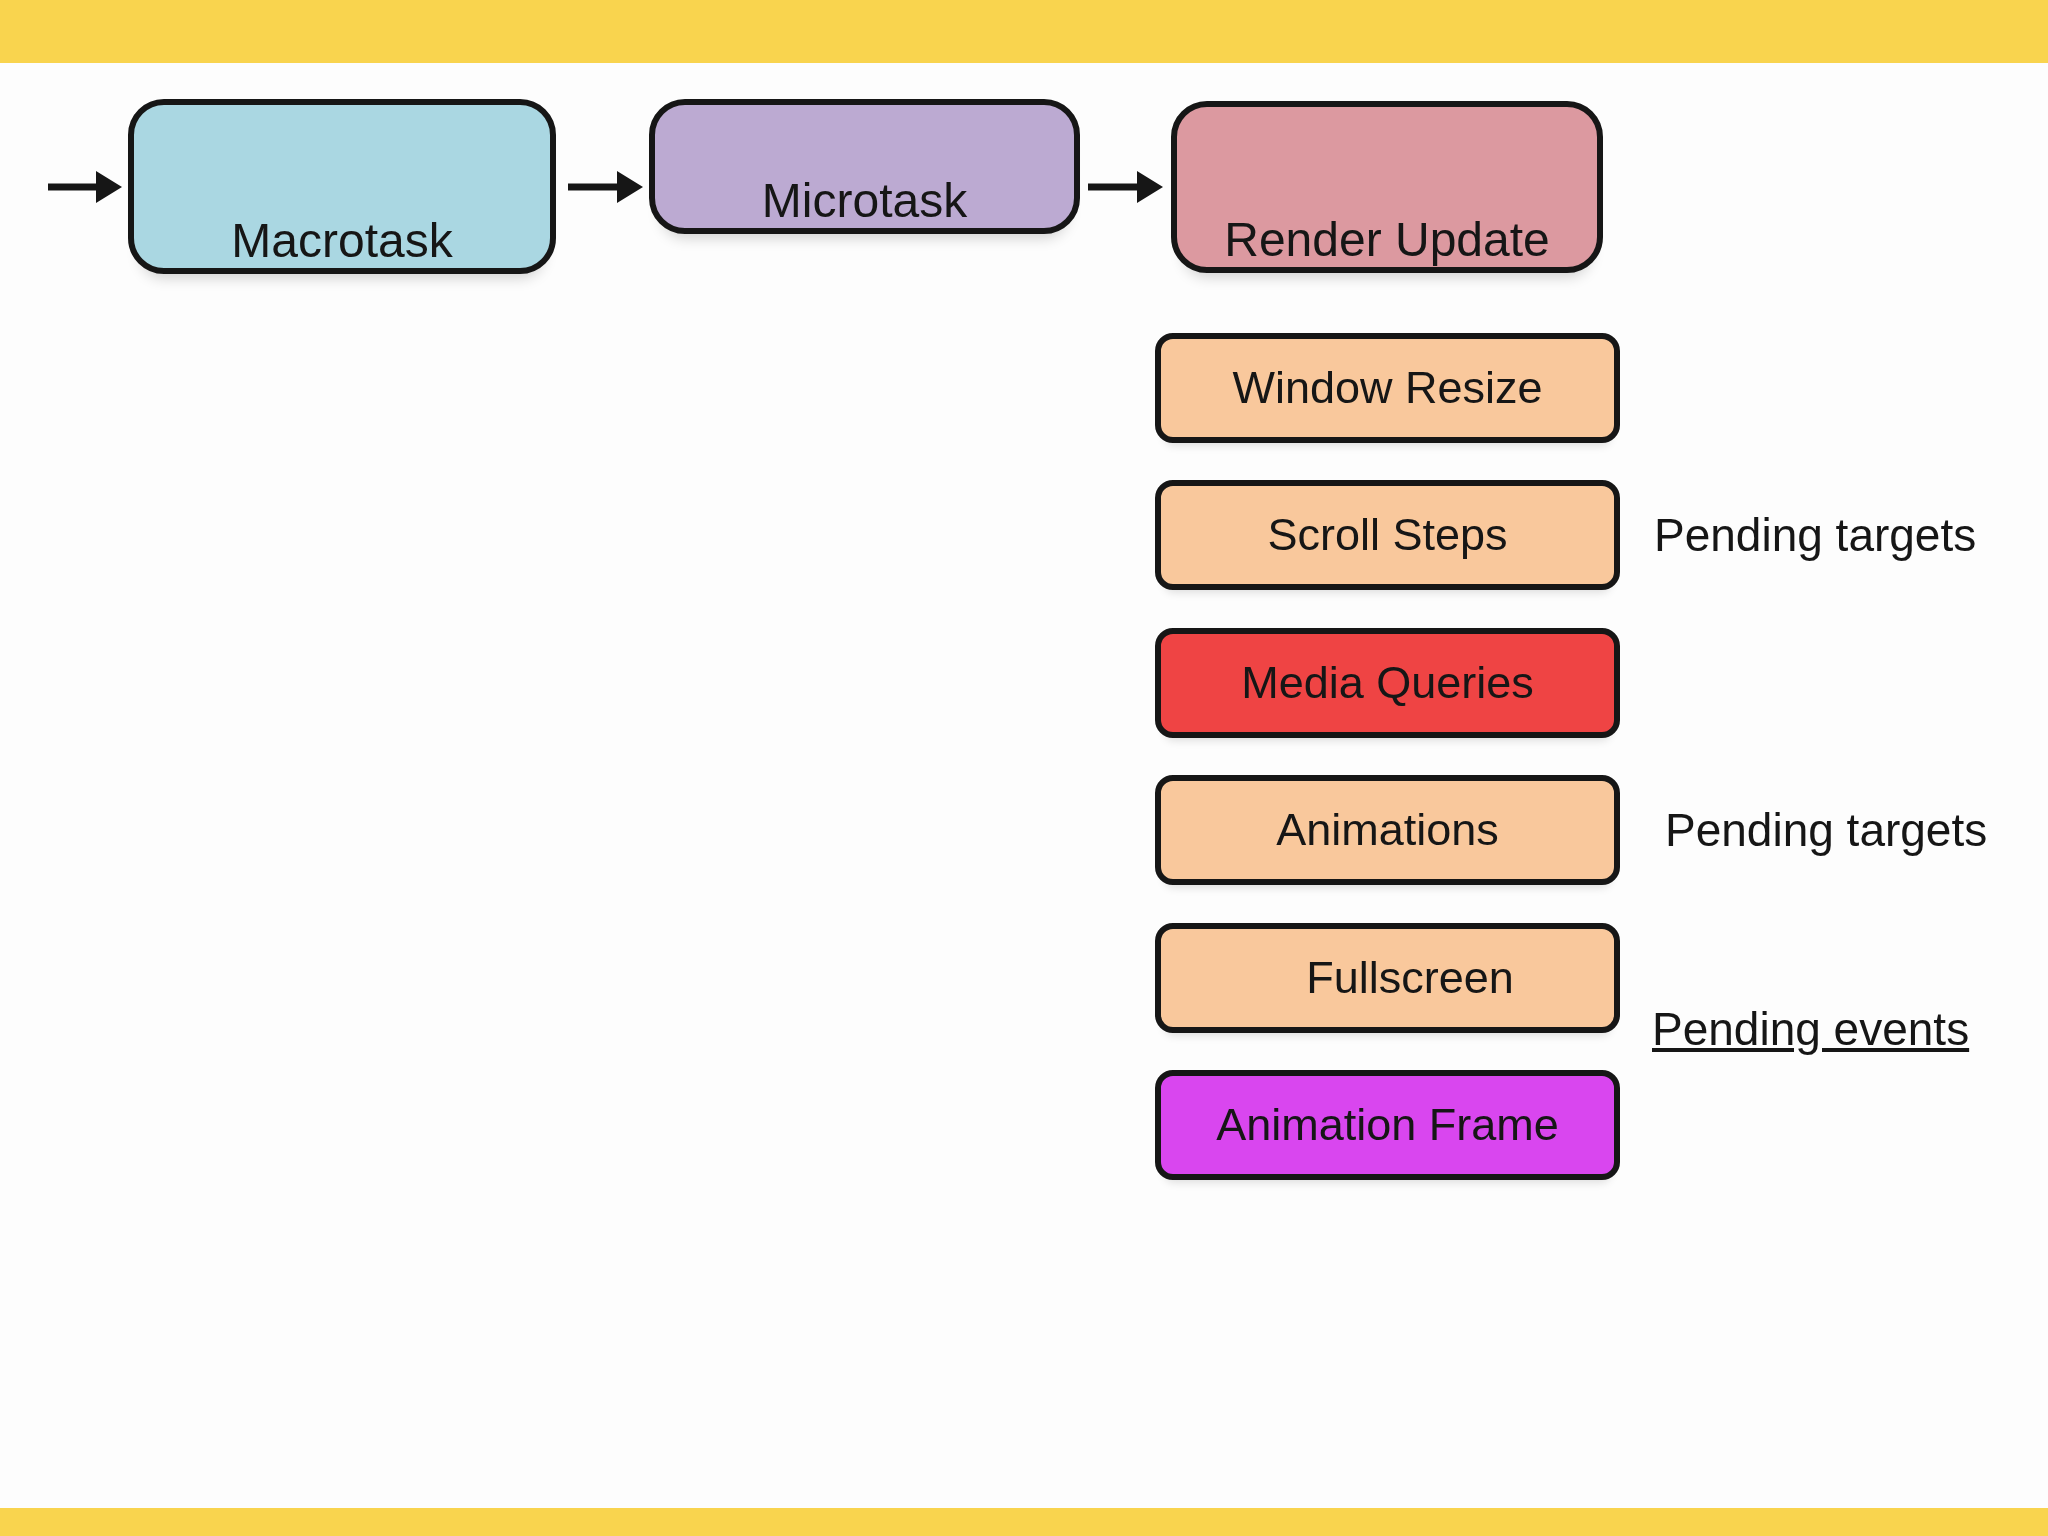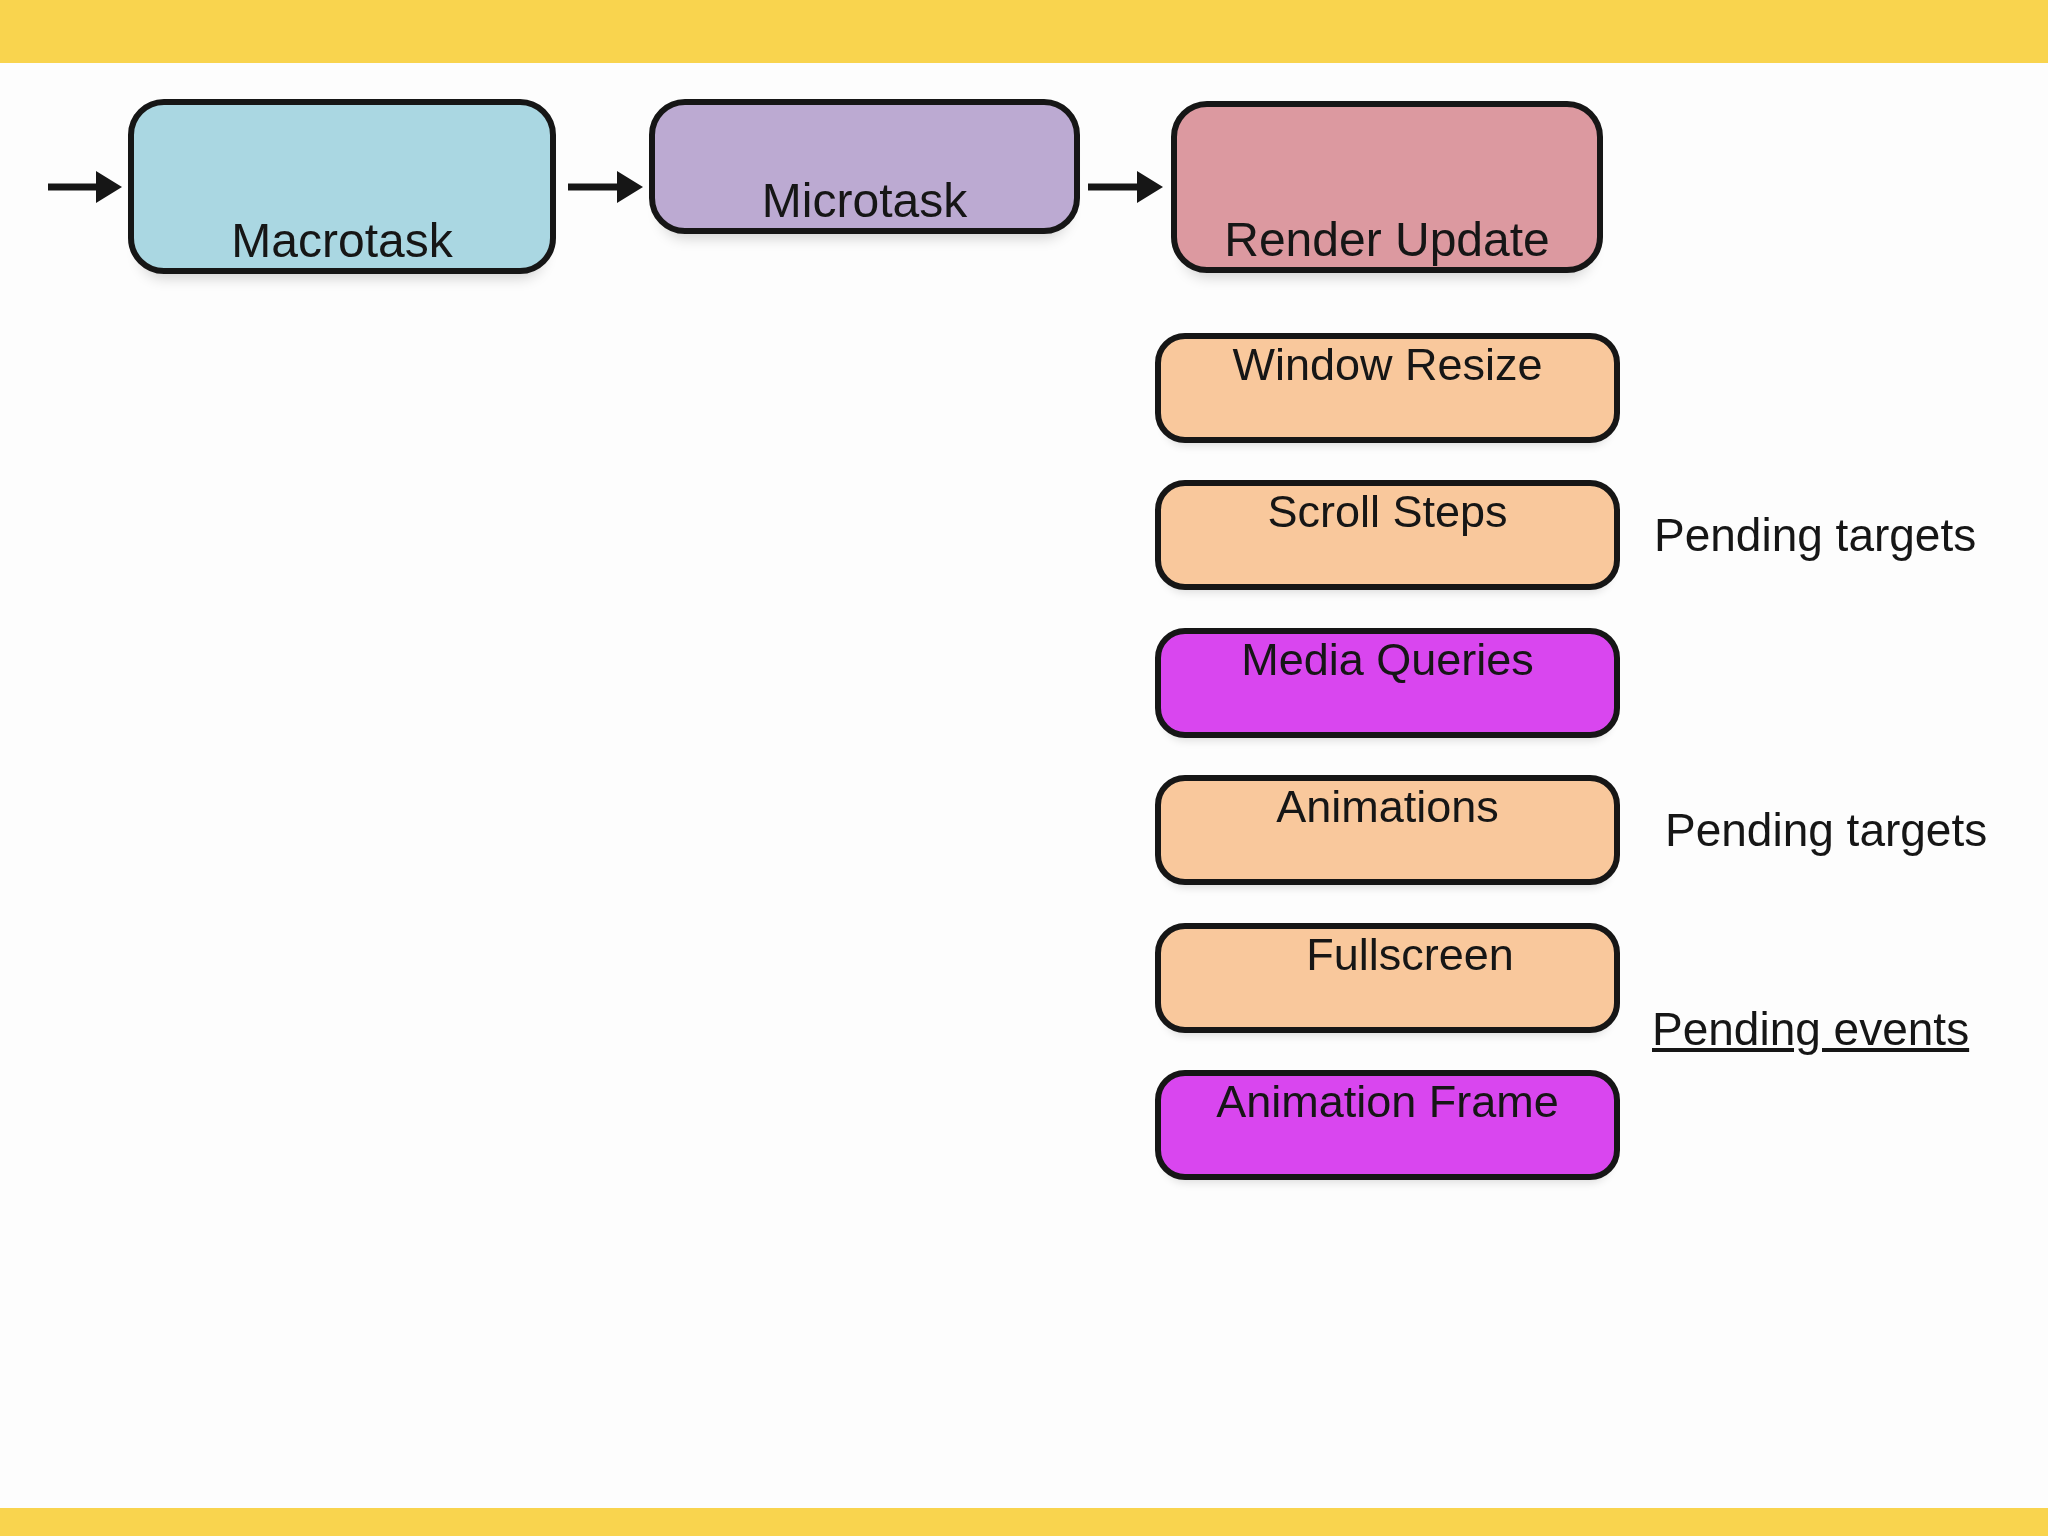--- a/index.html
+++ b/index.html
@@ -34,22 +34,23 @@
   .node-macrotask   { left: 128px;  top: 99px;  width: 428px; height: 175px; }
   .node-microtask   { left: 649px;  top: 99px;  width: 431px; height: 135px; }
   .node-render      { left: 1171px; top: 101px; width: 432px; height: 172px; }
 
   .step {
     position: absolute;
     left: 1155px;
     width: 465px;
     height: 110px;
     border: 6px solid #161616;
-    border-radius: 30px;
+    border-radius: 18px;
     display: flex;
+    align-items: center;
     justify-content: center;
     font-size: 45px;
     box-shadow: 0 12px 10px -10px rgba(0,0,0,0.14);
     box-sizing: border-box;
   }
   .step-0 { top: 333px; }
   .step-1 { top: 480px; }
   .step-2 { top: 628px; }
   .step-3 { top: 775px; }
   .step-4 { top: 923px; }
@@ -112,21 +113,21 @@
 
   <div class="step step-0" style="background-color: rgb(249, 200, 156);">
     <span>Window Resize</span>
   </div>
 
   <div class="step step-1" style="background-color: rgb(249, 200, 156);">
     <span>Scroll Steps</span>
   </div>
   <div class="note note-1">Pending targets</div>
 
-  <div class="step step-2" style="background-color: #d946ef;">
+  <div class="step step-2" style="background-color: #ef4444;">
     <span>Media Queries</span>
   </div>
 
   <div class="step step-3" style="background-color: rgb(249, 200, 156);">
     <span>Animations</span>
   </div>
   <div class="note note-3">Pending targets</div>
 
   <div class="step step-4" style="background-color: rgb(249, 200, 156); padding-left: 45px;">
     <span>Fullscreen</span>

